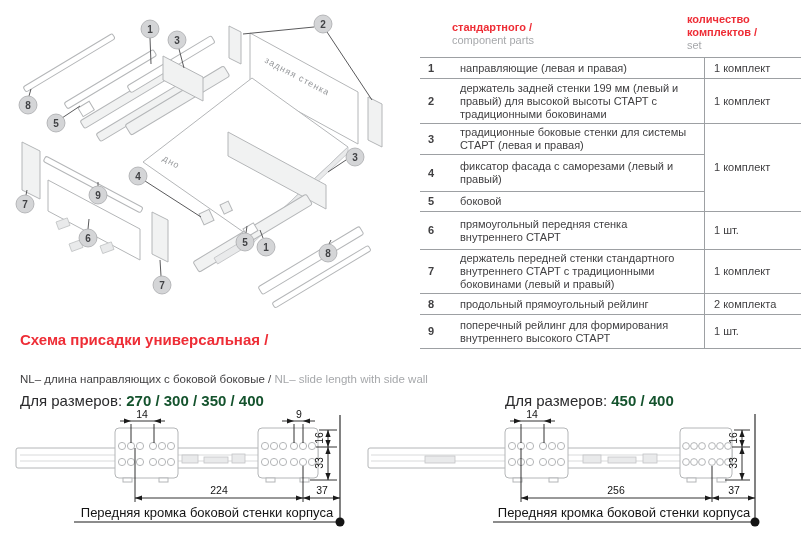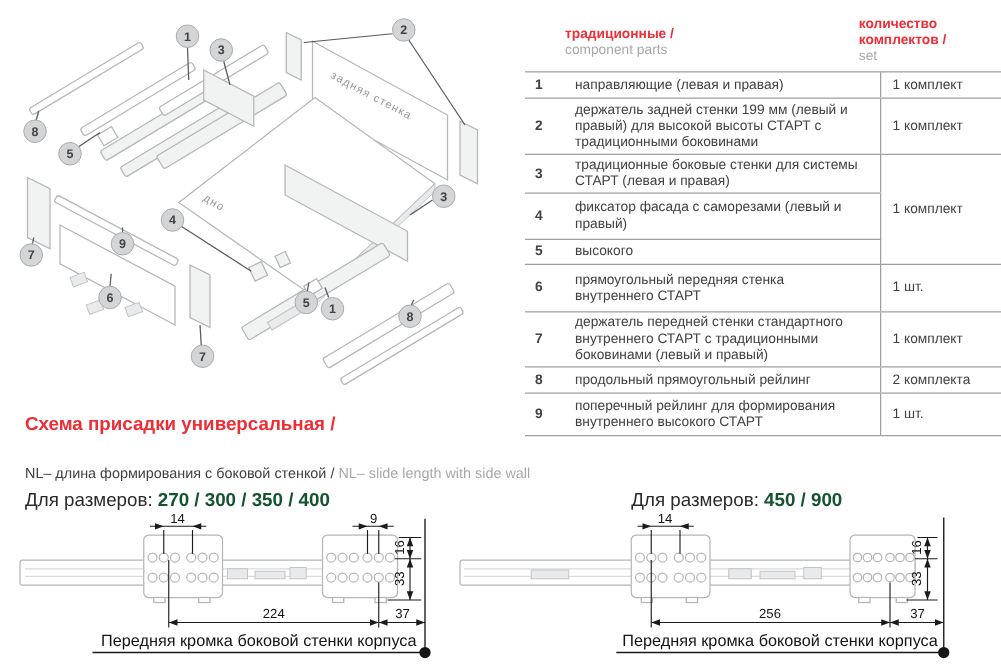--- a/index.html
+++ b/index.html
@@ -184,21 +184,21 @@
     </g>
     <g class="callout">
       <line class="lead" x1="263" y1="238" x2="260" y2="230"></line>
       <circle cx="266" cy="247" r="9"></circle>
         <text x="266" y="250.5">1</text>
     </g>
   </svg>
 
   <div class="tblhead">
     <div class="thc1">
-      <div class="thr">традиционные /</div>
+      <div class="thr">стандартного /</div>
       <div class="thg">component parts</div>
     </div>
     <div class="thc2">
       <div class="thr">количество</div>
       <div class="thr">комплектов /</div>
       <div class="thg">set</div>
     </div>
   </div>
 
   <div class="ptable">
@@ -218,21 +218,21 @@
         <td class="c-num">3</td>
         <td class="c-desc">традиционные боковые стенки для системы СТАРТ (левая и правая)</td>
         <td class="c-qty" rowspan="3">1 комплект</td>
       </tr>
       <tr style="height:37px">
         <td class="c-num">4</td>
         <td class="c-desc">фиксатор фасада с саморезами (левый и правый)</td>
       </tr>
       <tr style="height:20px">
         <td class="c-num">5</td>
-        <td class="c-desc">высокого</td>
+        <td class="c-desc">боковой</td>
       </tr>
       <tr style="height:38px">
         <td class="c-num">6</td>
         <td class="c-desc">прямоугольный передняя стенка внутреннего СТАРТ</td>
         <td class="c-qty">1 шт.</td>
       </tr>
       <tr style="height:42px">
         <td class="c-num">7</td>
         <td class="c-desc">держатель передней стенки стандартного внутреннего СТАРТ с традиционными боковинами (левый и правый)</td>
         <td class="c-qty">1 комплект</td>
@@ -246,28 +246,28 @@
         <td class="c-num">9</td>
         <td class="c-desc">поперечный рейлинг для формирования внутреннего высокого СТАРТ</td>
         <td class="c-qty">1 шт.</td>
       </tr>
     </tbody>
       </table>
   </div>
 
   <div class="h-red">Схема присадки универсальная /</div>
   <div class="nl-line">
-    <span class="nl-ru">NL– длина формирования с боковой стенкой / </span><span class="nl-en">NL– slide length with side wall</span>
+    <span class="nl-ru">NL– длина направляющих с боковой боковые / </span><span class="nl-en">NL– slide length with side wall</span>
   </div>
 
   <div class="sizes sizes-left">
     <span>Для размеров: </span><b>270 / 300 / 350 / 400</b>
   </div>
   <div class="sizes sizes-right">
-    <span>Для размеров: </span><b>450 / 900</b>
+    <span>Для размеров: </span><b>450 / 400</b>
   </div>
 
   <svg class="draw-svg" style="left:10px" width="370" height="128" viewBox="0 0 370 128">
 
     <g>
       <rect class="p" x="6" y="40" width="302" height="20" rx="2"></rect>
       <line class="inner" x1="10" y1="47" x2="300" y2="47"></line>
       <line class="inner" x1="10" y1="53" x2="295" y2="53"></line>
       <rect class="pd" x="172" y="47" width="16" height="8"></rect>
       <rect class="pd" x="194" y="49" width="24" height="6"></rect>

